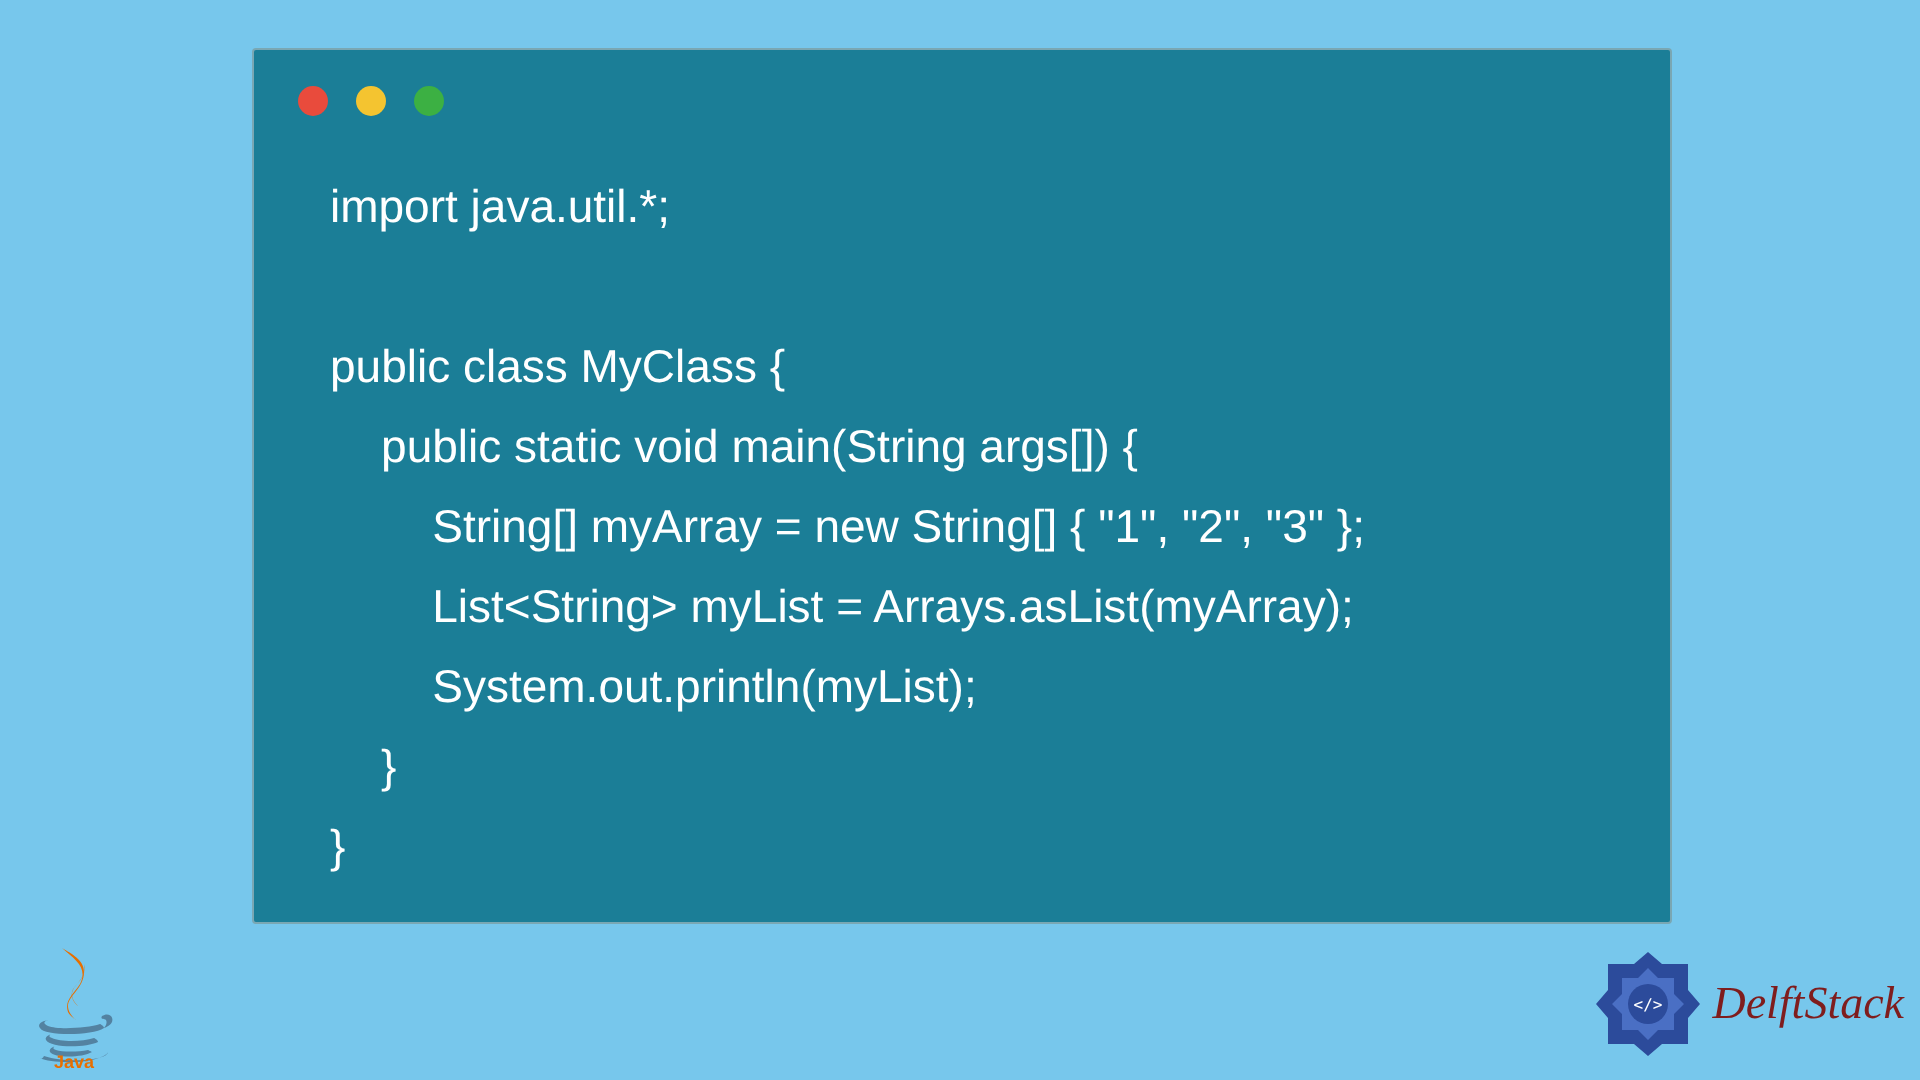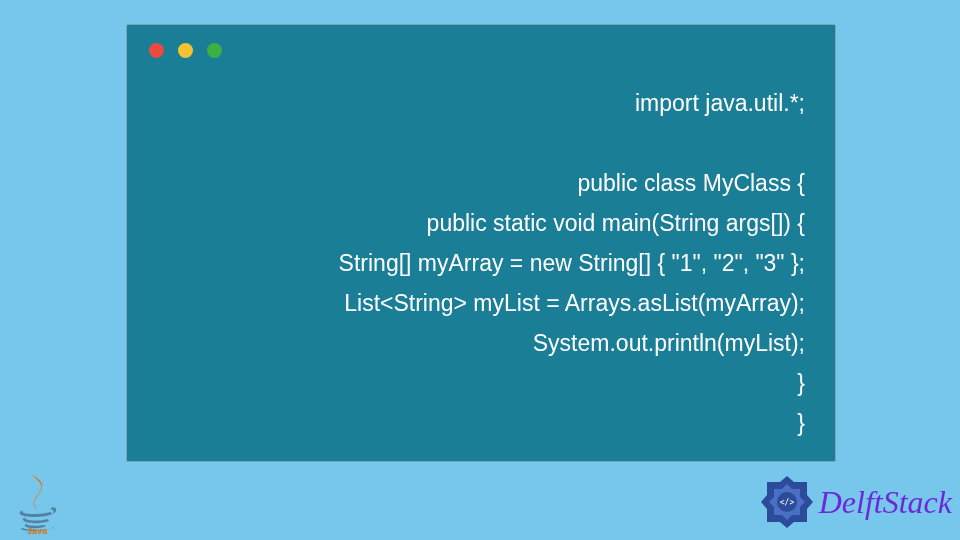--- a/index.html
+++ b/index.html
@@ -39,42 +39,41 @@
   .code {
     position: absolute;
     top: 58px;
     left: 38px;
     right: 30px;
     color: #FFFFFF;
     font-family: Arial, Helvetica, sans-serif;
     font-size: 23px;
     line-height: 40px;
     white-space: pre;
-    text-align: right;
   }
   .java-logo {
     position: absolute;
     left: 14px;
     bottom: 6px;
     width: 46px;
     height: 64px;
   }
   .delft-brand {
     position: absolute;
     right: 8px;
     bottom: 10px;
     display: flex;
     align-items: center;
     gap: 4px;
   }
   .delft-text {
     font-family: Georgia, 'Times New Roman', serif;
-    font-size: 32px;
+    font-size: 23px;
     font-style: italic;
-    color: #6d28d9;
+    color: #7f1d1d;
     font-weight: 500;
   }
   .delft-icon { width: 56px; height: 56px; }
 </style>
 </head>
 <body>
 
 <div class="code-window">
   <div class="traffic-lights">
     <div class="light red"></div>

